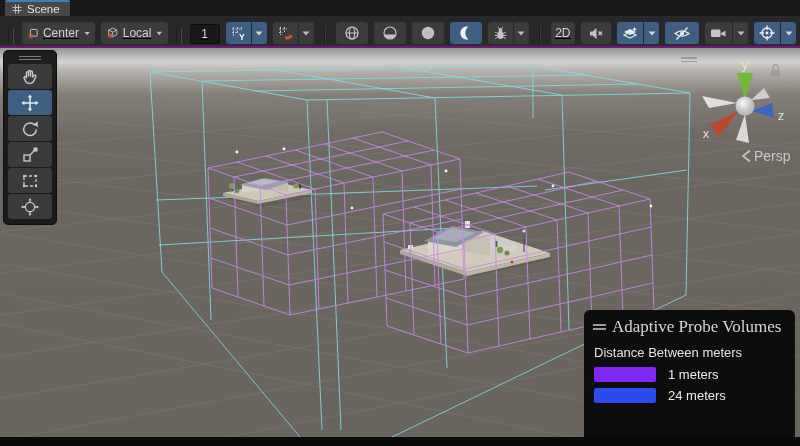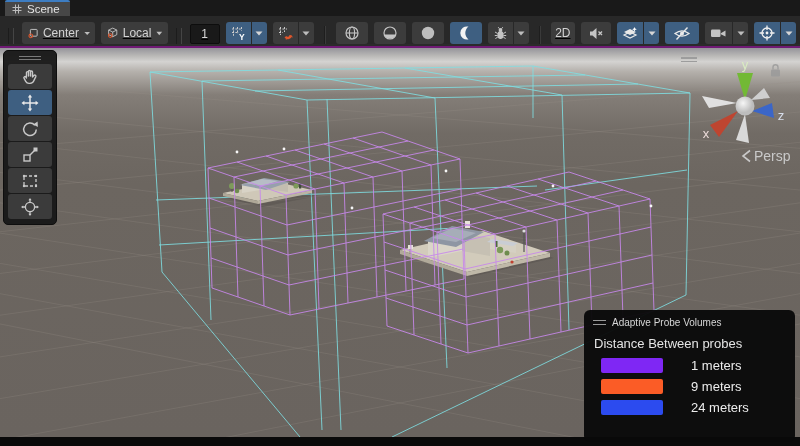--- a/index.html
+++ b/index.html
@@ -51,23 +51,23 @@
   .lock{position:absolute;left:769px;top:15px;z-index:6;opacity:.85;cursor:pointer;}
   .persp{position:absolute;left:741px;top:100px;z-index:5;display:flex;align-items:center;gap:3px;
          color:#C9C9C9;font-size:14px;cursor:pointer;}
 
   
   .apv{position:absolute;left:584px;top:262px;width:211px;height:132px;background:rgba(9,9,9,.96);
        border-radius:6px;padding:7px 10px 8px 9px;z-index:6;}
   .apv-head{display:flex;align-items:center;gap:6px;}
   .apv-head .hbars{display:flex;flex-direction:column;gap:2.5px;}
   .apv-head .hbars i{display:block;width:13px;height:1.5px;background:#9A9A9A;}
-  .apv-title{color:#D6D6D6;font-size:10px;}
+  .apv-title{color:#D6D6D6;font-size:17px;font-family:Liberation Serif, serif;}
   .apv-sub{color:#E4E4E4;font-size:13px;margin:8px 0 7px 1px;}
-  .lrow{display:flex;align-items:center;gap:28px;margin:0 0 6px 8px;height:15px;}
+  .lrow{display:flex;align-items:center;gap:12px;margin:0 0 6px 1px;height:15px;}
   .swatch{width:62px;height:15px;border-radius:2px;}
   .lrow span{color:#ECECEC;font-size:13px;}
 
   
   .bottombar{position:absolute;left:0;top:437px;width:800px;height:9px;background:#0A0A0A;}
 
   svg{display:block;}
 </style>
 </head>
 <body>
@@ -488,30 +488,26 @@
     </div>
 
     <div class="apv">
       <div class="apv-head">
         <div class="hbars">
             <i></i>
             <i></i>
           </div>
         <span class="apv-title">Adaptive Probe Volumes</span>
       </div>
-      <div class="apv-sub">Distance Between probes</div>
+      <div class="apv-sub">Distance Between meters</div>
       <div class="lrow">
         <div class="swatch" style="background: rgb(127, 39, 244);"></div>
         <span>1 meters</span>
       </div>
       <div class="lrow">
-        <div class="swatch" style="background: rgb(251, 92, 38);"></div>
-        <span>9 meters</span>
-      </div>
-      <div class="lrow">
         <div class="swatch" style="background: rgb(44, 75, 239);"></div>
         <span>24 meters</span>
       </div>
     </div>
   </div>
 
   <div class="bottombar"></div>
 </div>
 
 </body></html>

